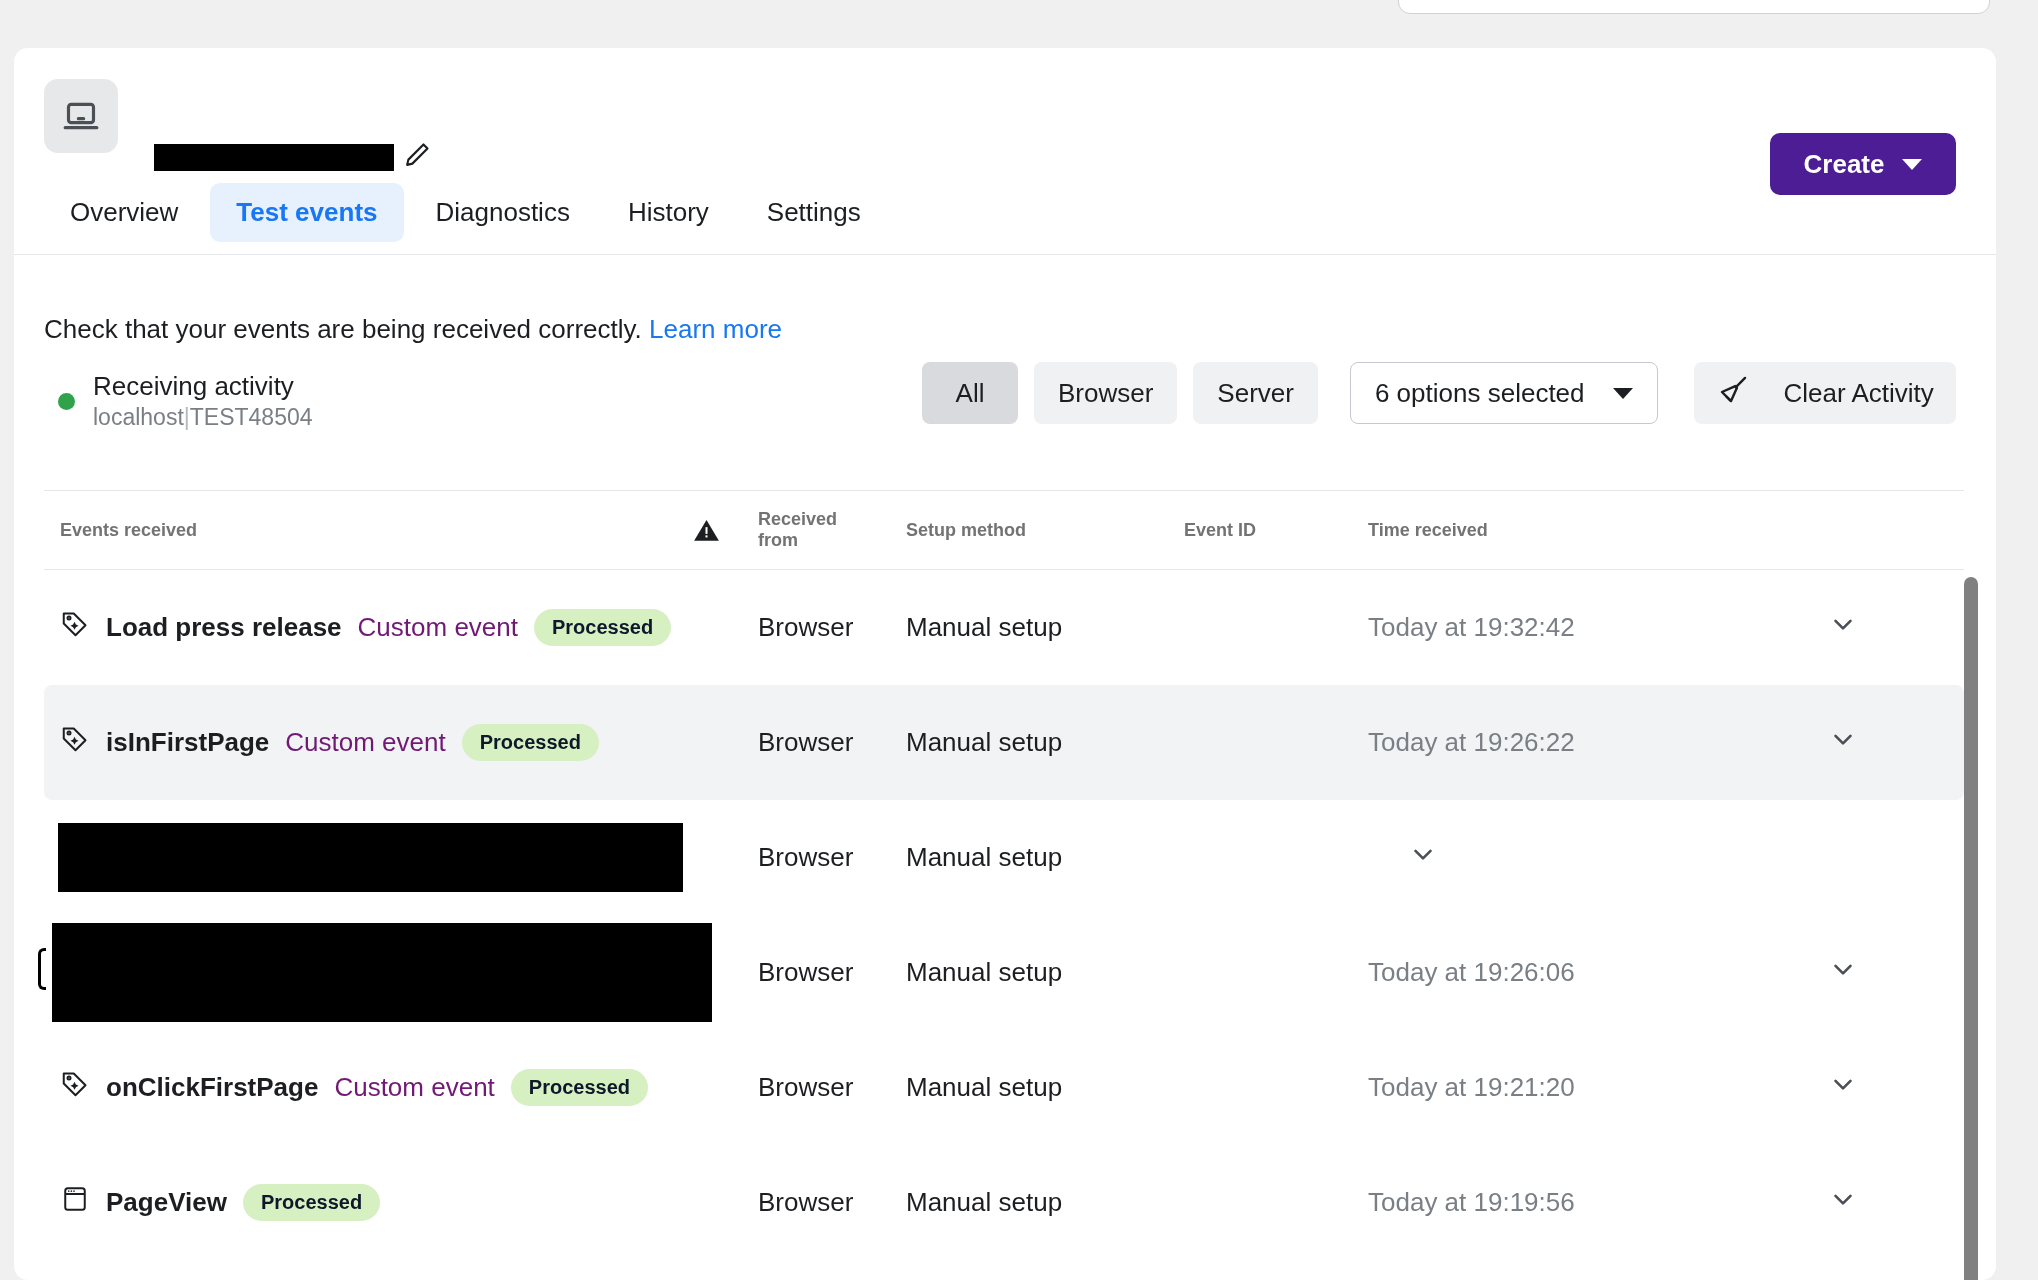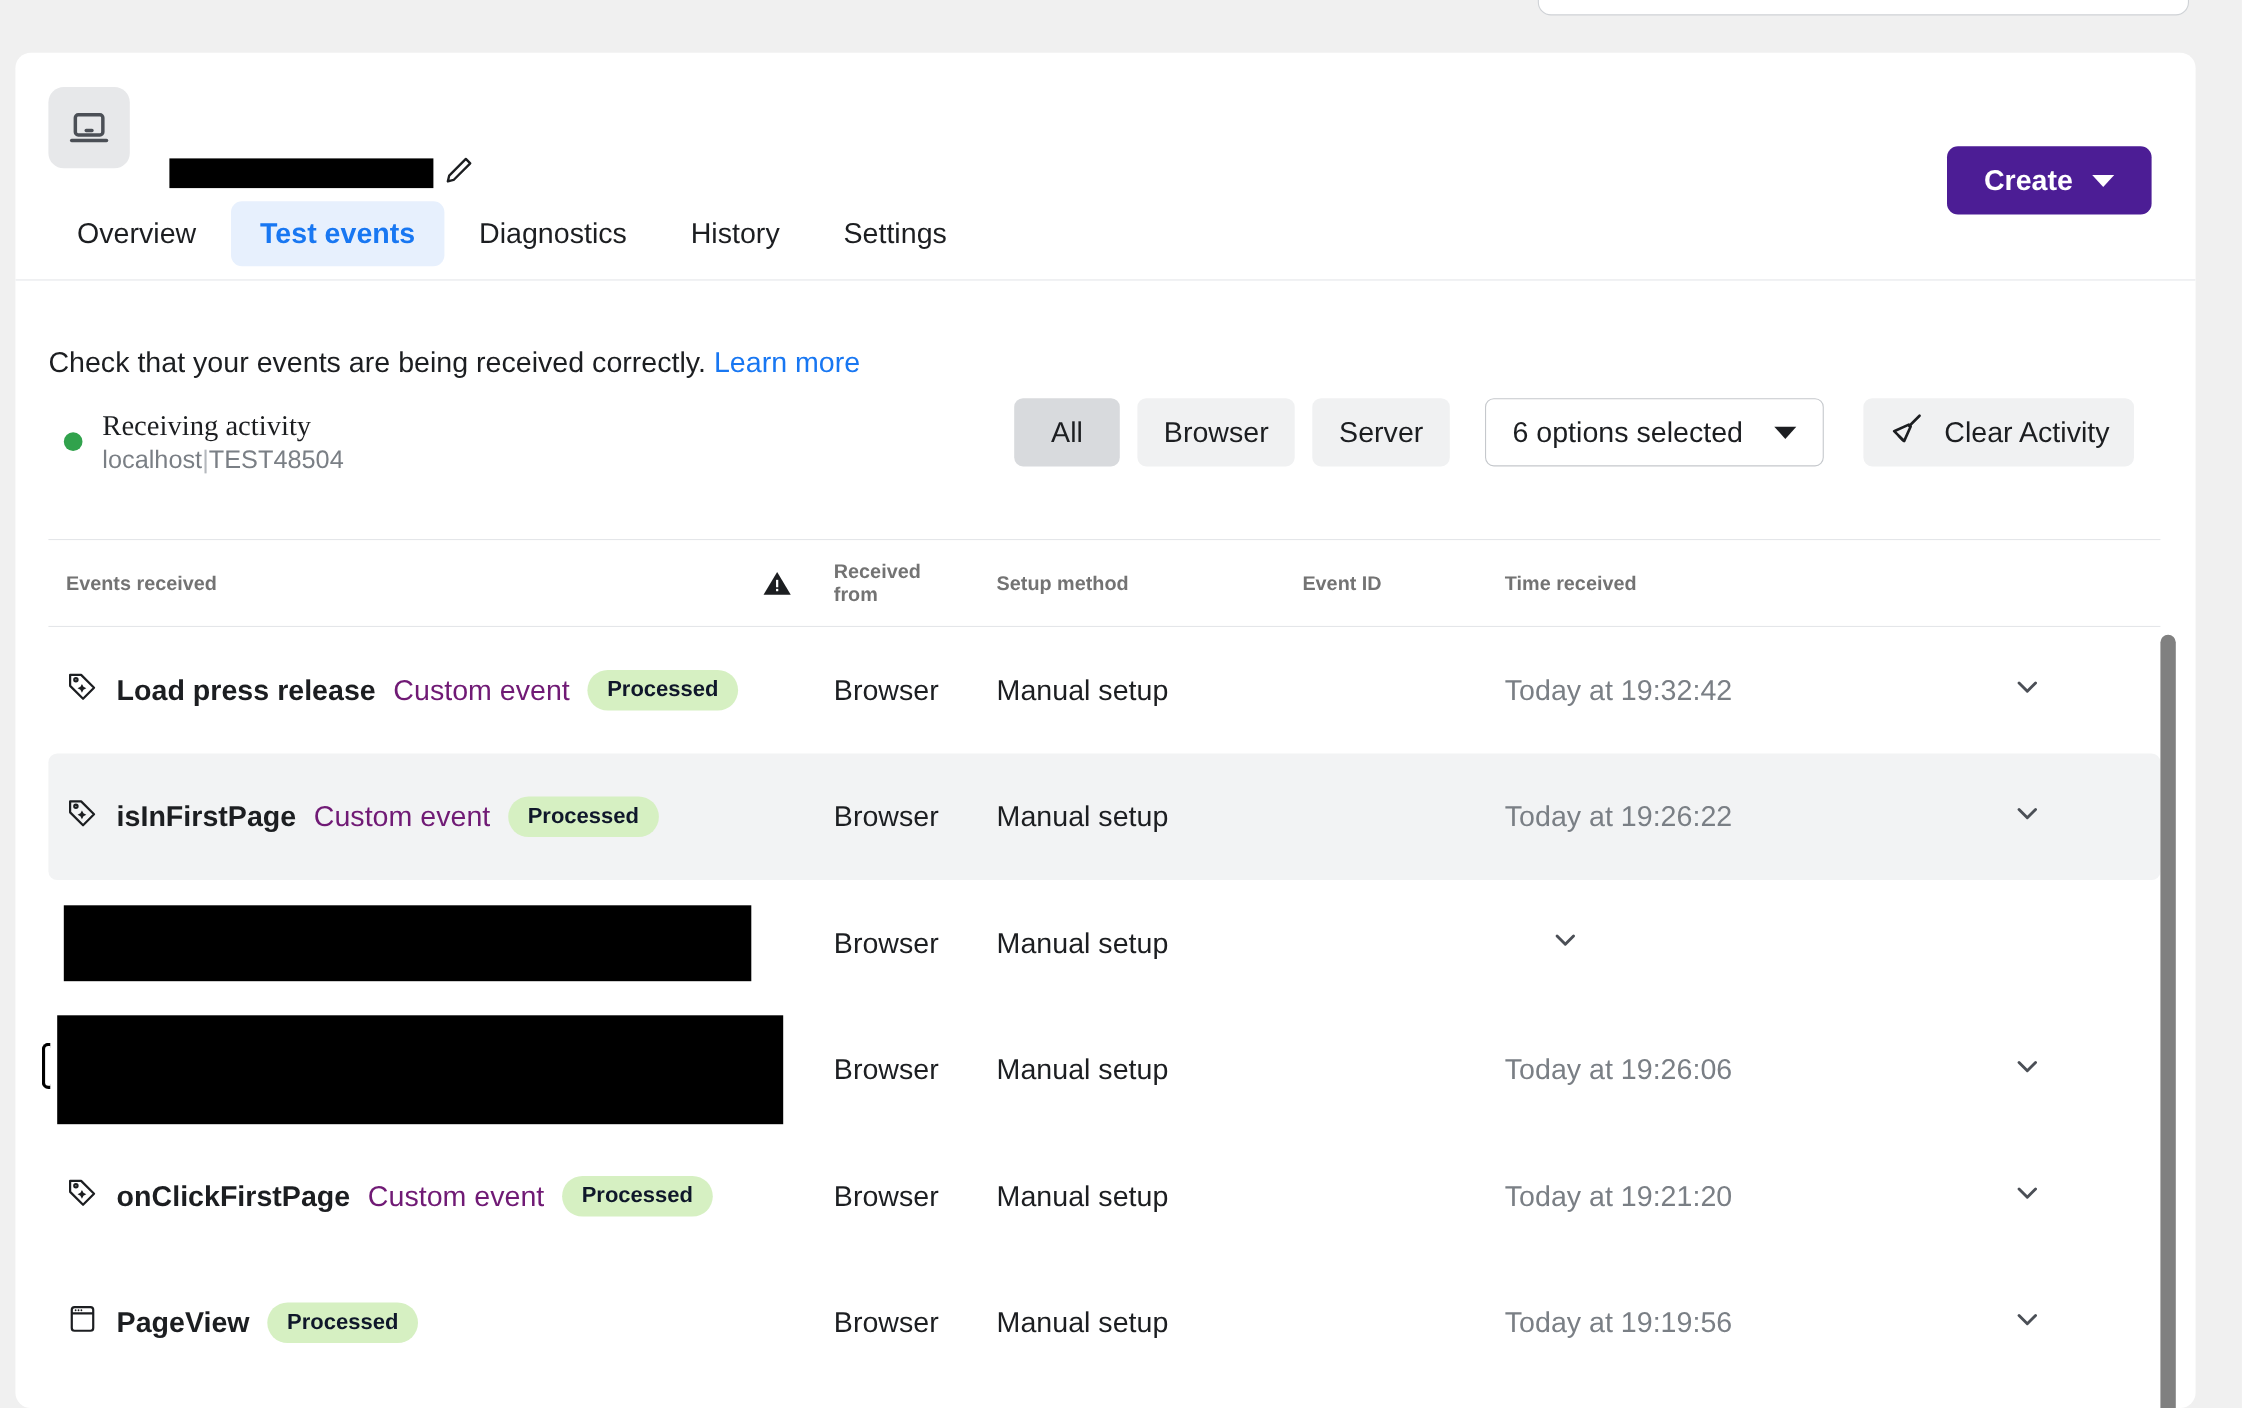--- a/index.html
+++ b/index.html
@@ -135,21 +135,20 @@
   #status-dot {
     width: 17px; height: 17px;
     border-radius: 50%;
     background: #31a24c;
     flex: 0 0 auto;
   }
   #status-text-block { line-height: 1.28; }
   #status-title {
     font-size: 26px;
     color: #1c1e21;
-    font-family: Liberation Serif, serif;
   }
   #status-sub {
     font-size: 23px;
     color: #7a7f85;
     display: flex; 
   }
   #status-sub .sep { color: #b5b9be; }
 
   #filter-controls {
     position: absolute;
@@ -186,21 +185,21 @@
   }
   #clear-activity-btn {
     height: 62px;
     padding: 0 22px;
     background: #f0f1f2;
     border: none;
     border-radius: 8px;
     font-size: 26px;
     color: #1c1e21;
     font-family: "Liberation Sans", sans-serif;
-    display: flex; align-items: center; gap: 18px;
+    display: flex; align-items: center; gap: 34px;
     cursor: pointer;
     white-space: nowrap;
     margin-left: 20px;
   }
 
   
   #events-table {
     position: absolute;
     left: 30px; top: 235px;
     width: 1920px;

